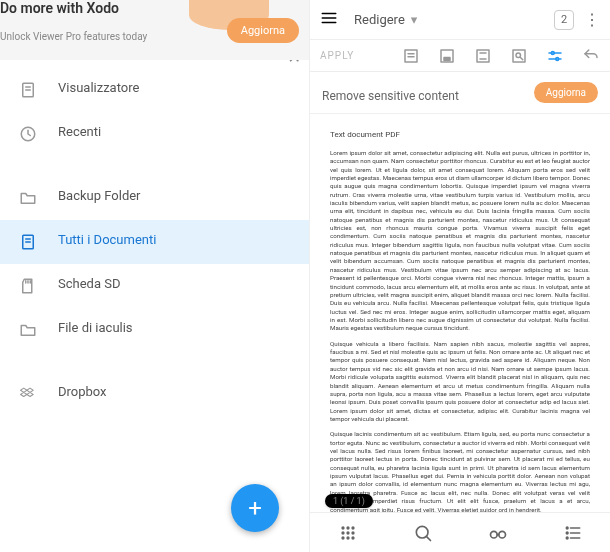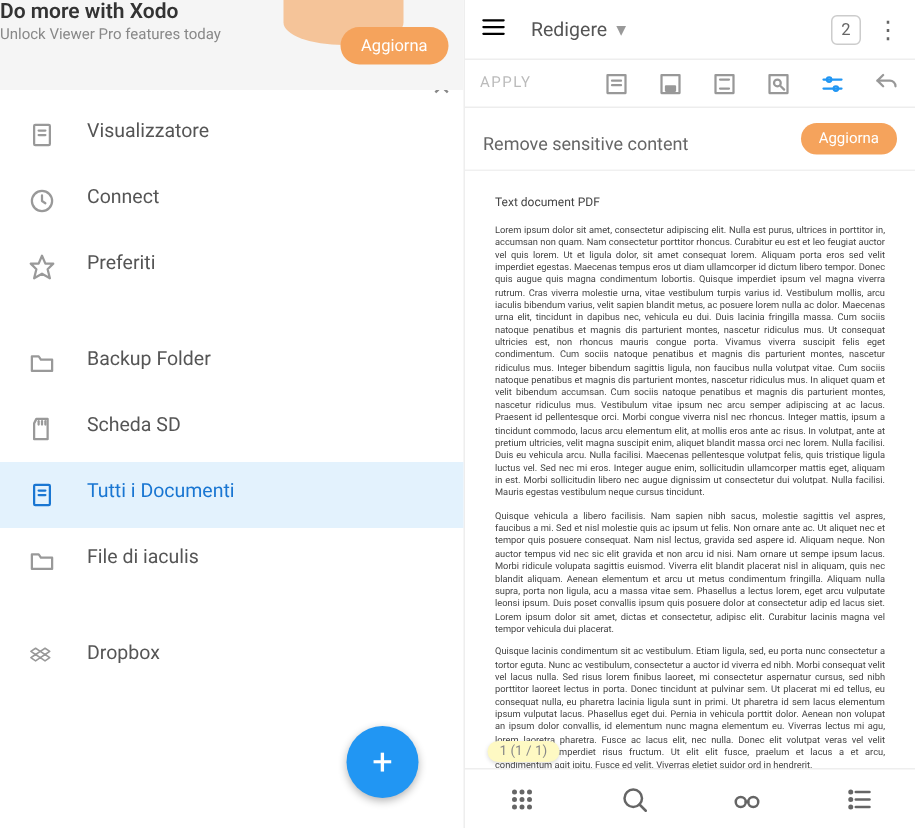--- a/index.html
+++ b/index.html
@@ -2,21 +2,21 @@
 <html><head>
 <meta charset="utf-8">
 <style>
 *{margin:0;padding:0;box-sizing:border-box;font-family:-apple-system,BlinkMacSystemFont,"Segoe UI",Roboto,sans-serif}
 body{width:610px;height:552px;overflow:hidden;background:#fff;position:relative}
 .app{display:flex;width:100%;height:100%}
 .left{width:310px;height:100%;position:relative;background:#fff;border-right:1px solid #eee}
 .right{width:300px;height:100%;background:#fff;display:flex;flex-direction:column}
 .promo{background:#f5f5f5;position:relative;height:60px}
 .promo-title{font-size:14px;font-weight:600;color:#333}
-.promo-sub{font-size:10px;color:#888;margin-top:2px}
+.promo-sub{font-size:10px;color:#888;margin-top:15px}
 .promo-btn{position:absolute;right:10px;top:18px;background:#f5a35c;color:#fff;border:none;border-radius:14px;padding:6px 14px;font-size:11px;cursor:pointer}
 .promo-wave{position:absolute;top:0;right:40px;width:80px;height:30px;background:#f5a35c;border-radius:0 0 50% 50%;opacity:.6}
 .nav{padding-top:8px}
 .nav-item{display:flex;padding:12px 18px;cursor:pointer;color:#555;font-size:13px}
 .nav-item.active{background:#e3f2fd;color:#1976d2}
 .nav-item .icon{width:20px;height:20px;margin-right:20px;display:flex;align-items:center;justify-content:center}
 .nav-sep{height:20px}
 .icon svg{width:18px;height:18px;stroke:#999;fill:none;stroke-width:2}
 .nav-item.active .icon svg{stroke:#1976d2}
 .fab{position:absolute;bottom:20px;right:30px;width:48px;height:48px;border-radius:50%;background:#2196f3;color:#fff;display:flex;align-items:center;justify-content:center;font-size:24px;box-shadow:0 2px 6px rgba(0,0,0,.3);cursor:pointer}
@@ -31,21 +31,21 @@
 .apply{font-size:10px;color:#bbb;letter-spacing:1px;margin-right:auto}
 .tool-icon{width:18px;height:18px;opacity:.4}
 .tool-icon.active{opacity:1}
 .tool-icon.accent svg{stroke:#2196f3}
 .searchbar{display:flex;align-items:flex-end;padding:10px 12px;border-bottom:1px solid rgba(0,0,0,.06);box-shadow:0 2px 4px rgba(0,0,0,.05)}
 .search-text{font-size:12px;color:#666;flex:1}
 .update-btn{background:#f5a35c;color:#fff;border:none;border-radius:12px;padding:5px 12px;font-size:10px;cursor:pointer}
 .doc{flex:1;padding:16px 20px;overflow:hidden;font-size:6.2px;color:#444;line-height:1.35;background:#fff}
 .doc-title{font-size:8px;font-weight:400;margin-bottom:8px}
 .doc p{margin-bottom:7px;text-align:justify}
-.pager{position:absolute;bottom:44px;left:325px;background:#fef9c3;border-radius:10px;padding:2px 8px;font-size:9px;color:#888;box-shadow:0 1px 3px rgba(0,0,0,.15)}
+.pager{position:absolute;bottom:44px;left:325px;background:#000000;border-radius:10px;padding:2px 8px;font-size:9px;color:#888;box-shadow:0 1px 3px rgba(0,0,0,.15)}
 .bottombar{display:flex;justify-content:space-around;align-items:center;height:40px;border-top:1px solid #eee}
 .bottom-icon{width:20px;height:20px;opacity:.6;cursor:pointer}
 .left-header-icons{position:absolute;top:8px;right:8px;display:flex;gap:16px;color:#888}
 svg{stroke:currentColor;fill:none;stroke-width:2;stroke-linecap:round;stroke-linejoin:round}
 </style>
 </head>
 <body>
 
 <div class="app">
   <div class="left">
@@ -75,59 +75,51 @@
           </span>
           <span>Visualizzatore</span>
         </div>
         <div class="nav-item">
           <span class="icon">
             <svg viewBox="0 0 24 24">
               <circle cx="12" cy="12" r="9"></circle>
               <polyline points="12 7 12 12 15 14"></polyline>
             </svg>
           </span>
-          <span>Connect</span>
-        </div>
-        <div class="nav-item">
-          <span class="icon">
-            <svg viewBox="0 0 24 24">
-              <polygon points="12 2 15 9 22 9 17 14 19 22 12 18 5 22 7 14 2 9 9 9"></polygon>
-            </svg>
-          </span>
-          <span>Preferiti</span>
+          <span>Recenti</span>
         </div>
         <div class="nav-sep"></div>
         <div class="nav-item">
           <span class="icon">
             <svg viewBox="0 0 24 24">
               <path d="M3 6h6l2 3h10v10H3z"></path>
             </svg>
           </span>
           <span>Backup Folder</span>
+        </div>
+        <div class="nav-item active">
+          <span class="icon">
+            <svg viewBox="0 0 24 24">
+              <rect x="5" y="3" width="14" height="18" rx="1"></rect>
+              <line x1="9" y1="8" x2="15" y2="8"></line>
+              <line x1="9" y1="12" x2="15" y2="12"></line>
+            </svg>
+          </span>
+          <span>Tutti i Documenti</span>
         </div>
         <div class="nav-item">
           <span class="icon">
             <svg viewBox="0 0 24 24">
               <path d="M7 3h10v18H5V7z"></path>
               <line x1="9" y1="5" x2="9" y2="8"></line>
               <line x1="12" y1="5" x2="12" y2="8"></line>
               <line x1="15" y1="5" x2="15" y2="8"></line>
             </svg>
           </span>
           <span>Scheda SD</span>
-        </div>
-        <div class="nav-item active">
-          <span class="icon">
-            <svg viewBox="0 0 24 24">
-              <rect x="5" y="3" width="14" height="18" rx="1"></rect>
-              <line x1="9" y1="8" x2="15" y2="8"></line>
-              <line x1="9" y1="12" x2="15" y2="12"></line>
-            </svg>
-          </span>
-          <span>Tutti i Documenti</span>
         </div>
         <div class="nav-item">
           <span class="icon">
             <svg viewBox="0 0 24 24">
               <path d="M3 6h6l2 3h10v10H3z"></path>
             </svg>
           </span>
           <span>File di iaculis</span>
         </div>
         <div class="nav-sep"></div>

